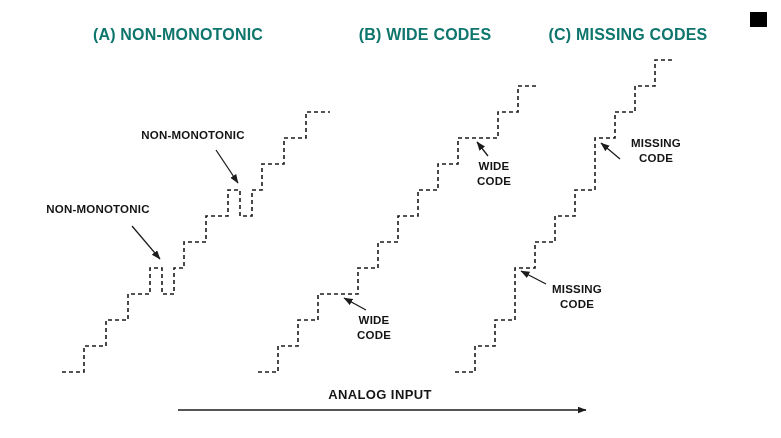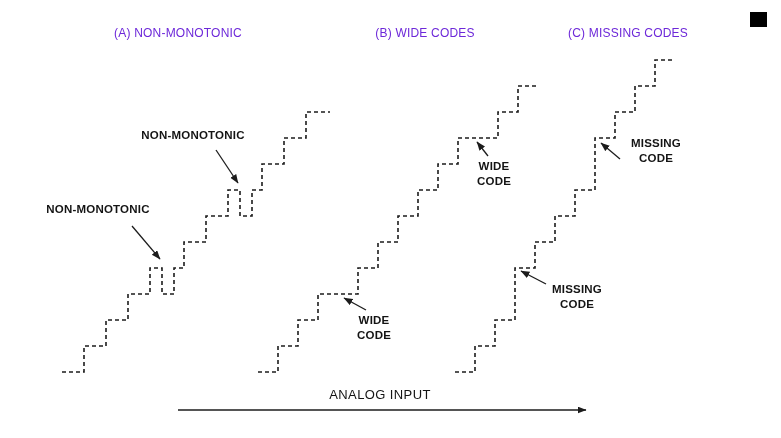--- a/index.html
+++ b/index.html
@@ -1,31 +1,31 @@
 <!DOCTYPE html>
 <html><head>
 <meta charset="utf-8">
 <style>
   * { margin:0; padding:0; box-sizing:border-box; }
   html,body { background:#ffffff; }
   body { font-family:"Liberation Sans", sans-serif; }
   .figure { position:relative; width:781px; height:438px; background:#ffffff; overflow:hidden; }
   .panel-title {
     position:absolute; transform:translateX(-50%);
-    font-weight:normal; font-size:12px; color:#6d28d9;
+    font-weight:bold; font-size:16px; color:#0f766e;
     white-space:nowrap; letter-spacing:0.2px;
   }
   .ann {
     position:absolute; transform:translateX(-50%);
     font-weight:bold; font-size:11.5px; color:#141414;
     text-align:center; line-height:1.3; letter-spacing:0.2px;
   }
   .axis-label {
     position:absolute; transform:translateX(-50%);
-    font-weight:normal; font-size:13px; color:#141414;
+    font-weight:bold; font-size:13px; color:#141414;
     letter-spacing:0.4px; white-space:nowrap;
   }
   .diagram-svg { position:absolute; left:0; top:0; }
   .stair { fill:none; stroke:#1c1c1c; stroke-width:1.6; stroke-dasharray:4 3; }
   .ptr { stroke:#1c1c1c; stroke-width:1.3; fill:none; }
   .axisline { stroke:#1c1c1c; stroke-width:1.4; }
   .sq { position:absolute; background:#000000; }
 </style>
 </head>
 <body>

